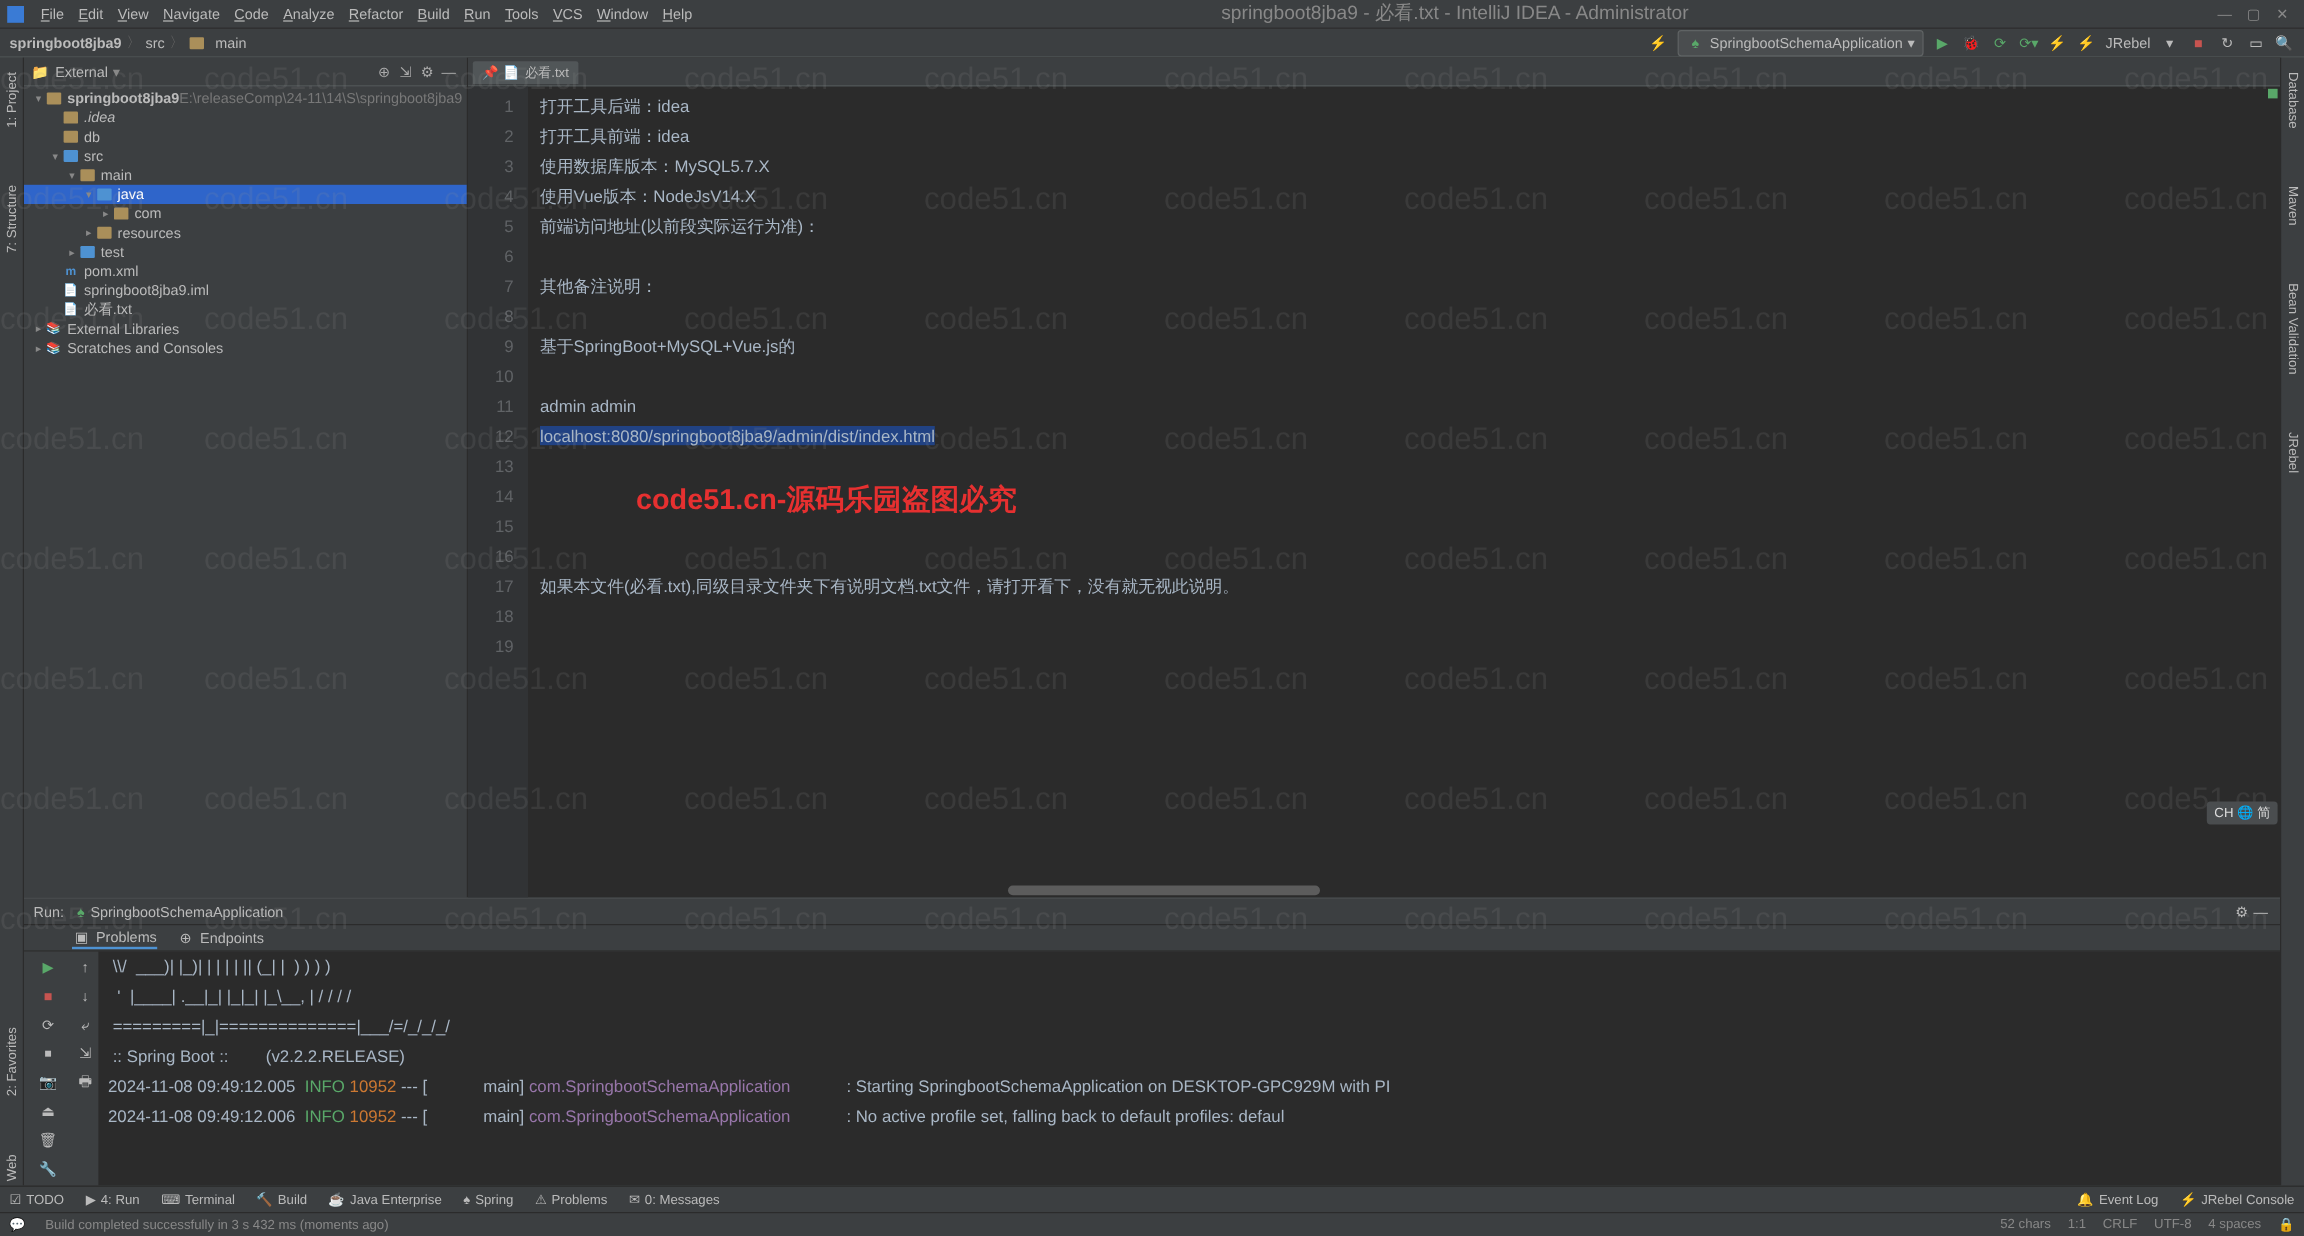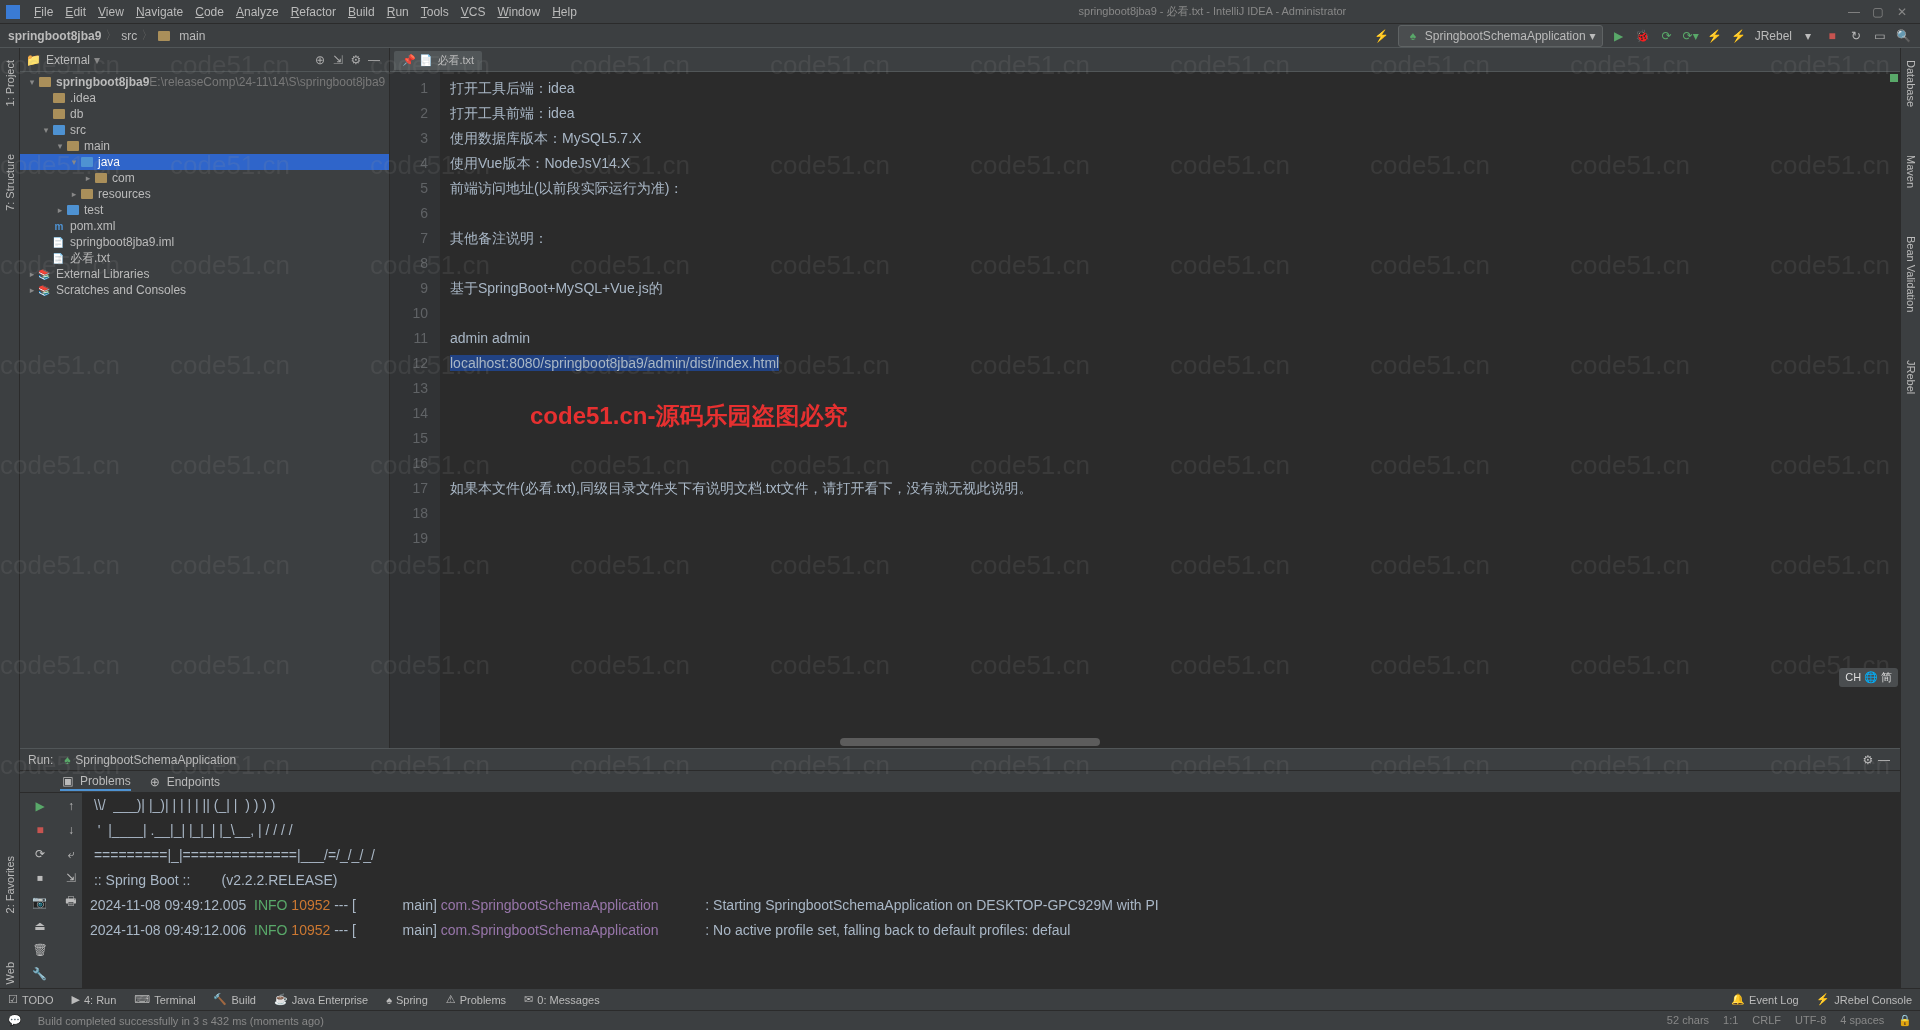--- a/index.html
+++ b/index.html
@@ -7,21 +7,21 @@
 
 
 .watermark-repeat { position: absolute; inset: 0; pointer-events: none; z-index: 1; overflow: hidden; }
 .wm { position: absolute; color: rgba(150,150,150,0.15); font-size: 26px; font-weight: 500; }
 .watermark-red { position: absolute; top: 400px; left: 530px; color: #e63030; font-size: 24px; font-weight: bold; z-index: 2; pointer-events:none; }
 
 
 .menubar { height: 24px; background: #3c3f41; display: flex; align-items: center; padding: 0 6px; border-bottom: 1px solid #2b2b2b; }
 .menubar .logo { width: 14px; height: 14px; background: #3a7bd5; margin-right: 8px; }
 .menubar .menu-item { padding: 2px 6px; cursor: pointer; text-decoration: underline; text-decoration-color: transparent; }
-.menubar .title { flex: 1; text-align: center; color: #888; font-size: 11px; }
+.menubar .title { flex: 1; text-align: center; color: #888; font-size: 16px; }
 .menubar .win-btn { width: 24px; text-align: center; cursor: pointer; color: #888; }
 
 
 .breadbar { height: 24px; background: #3c3f41; display: flex; align-items: center; padding: 0 8px; border-bottom: 1px solid #515658; }
 .breadcrumb { display: flex; align-items: center; gap: 4px; }
 .breadcrumb .sep { color: #666; }
 .breadbar .right { margin-left: auto; display: flex; align-items: center; gap: 8px; }
 .runcfg { background: #4a4d4f; border: 1px solid #5f6364; padding: 2px 6px; border-radius: 3px; display: flex; align-items: center; gap: 4px; }
 .tbicon { width: 16px; height: 16px; display: inline-flex; align-items: center; justify-content: center; font-size: 12px; }
 .green { color: #59a869; }
@@ -261,21 +261,21 @@
         </div>
         <div class="tree" id="tree">
             <div class="tree-row">
               <span class="caret">▾</span>
               <span class="ticon">
                 <div class="folder"></div>
               </span>
               <span class="bold">springboot8jba9</span> 
               <span class="dim">E:\releaseComp\24-11\14\S\springboot8jba9</span>
             </div>
-            <div class="tree-row" style="padding-left: 20px;">
+            <div class="tree-row" style="padding-left: 20px; font-style: italic;">
               <span class="caret"></span>
               <span class="ticon">
                 <div class="folder"></div>
               </span>
               <span>.idea</span>
             </div>
             <div class="tree-row" style="padding-left: 20px;">
               <span class="caret"></span>
               <span class="ticon">
                 <div class="folder"></div>

